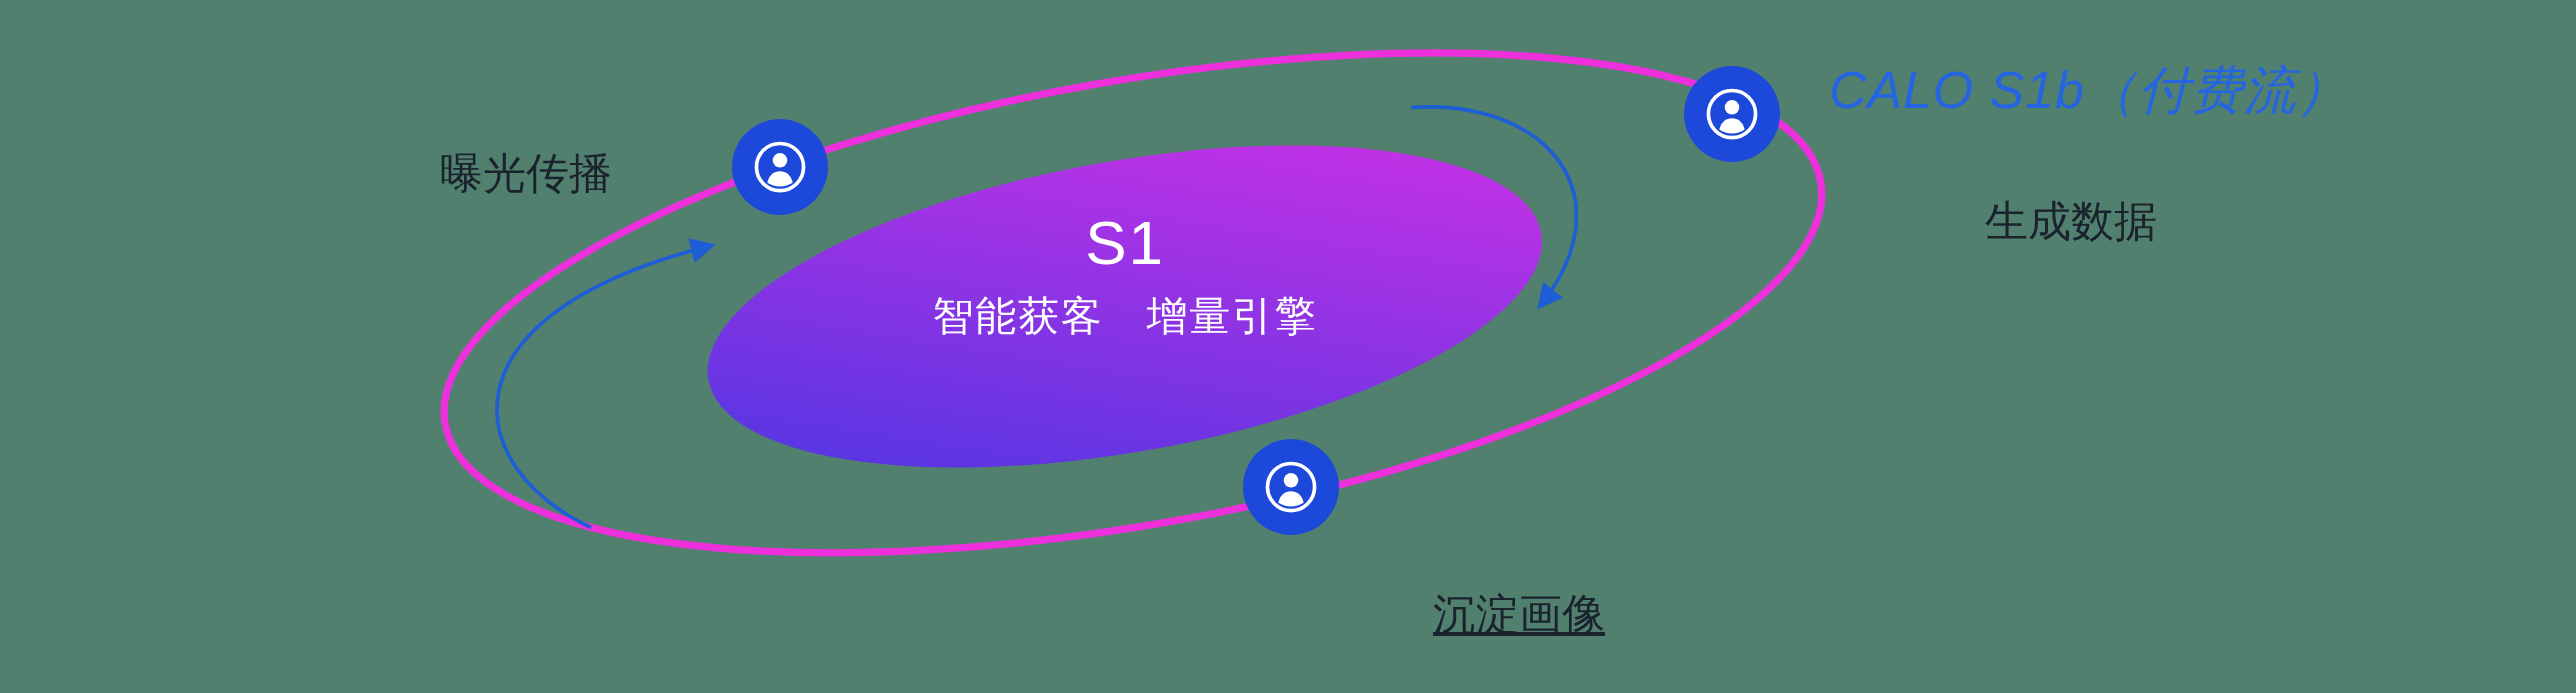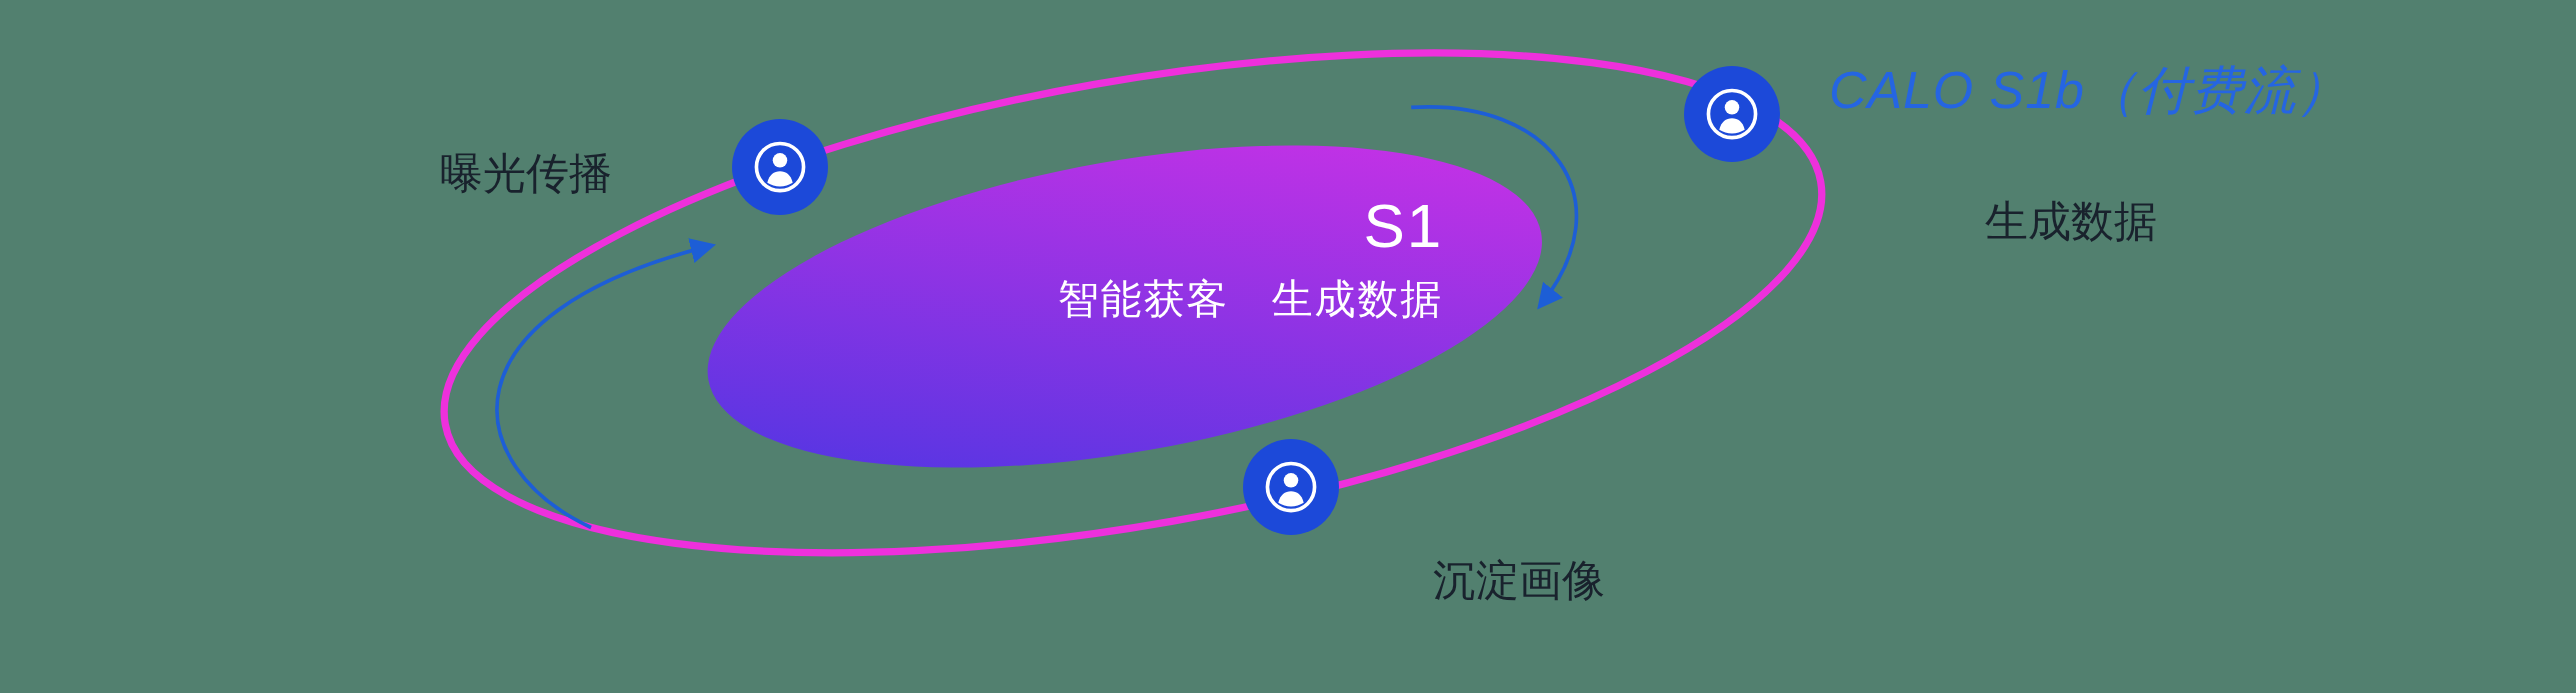--- a/index.html
+++ b/index.html
@@ -57,23 +57,23 @@
   .label-sub {
     position: absolute;
     font-size: 43px;
     font-weight: 500;
     color: var(--dark-text, #19222d);
     white-space: nowrap;
   }
 
   .core-text {
     position: absolute;
-    left: 807px; top: 190px;
+    left: 807px; top: 207px;
     width: 636px;
-    text-align: right;
+    text-align: center;
     color: var(--core-text, #ffffff);
   }
   .core-title {
     font-size: 62px;
     font-weight: 500;
     letter-spacing: 1.8px;
   }
   .core-subtitle {
     font-size: 41px;
     font-weight: 400;
@@ -125,24 +125,24 @@
   <div class="node" style="left:1243px; top:439px;">
     <svg class="person" viewBox="0 0 48 48">
       <circle cx="24" cy="24" r="19.5" fill="none" stroke="#ffffff" stroke-width="3"></circle>
       <circle cx="24" cy="18.5" r="6" fill="#ffffff"></circle>
       <path d="M13.5 37 C15 30.5 19 27.5 24 27.5 C29 27.5 33 30.5 34.5 37 A19.5 19.5 0 0 1 13.5 37 Z" fill="#ffffff"></path>
     </svg>
   </div>
 
   <div class="core-text">
     <div class="core-title">S1</div>
-    <div class="core-subtitle">智能获客　生成数据</div>
+    <div class="core-subtitle">智能获客　增量引擎</div>
   </div>
 
   <div class="label-sub" style="left:440px; top:145px;">曝光传播</div>
 
   <div class="label-title" style="left:1829px; top:56px;font-style:italic;">CALO S1b（付费流）</div>
   <div class="label-sub" style="left:1957px; top:193px;margin-left:28px;">生成数据</div>
 
-  <div class="label-sub" style="left:1433px; top:552px;">沉淀画像</div>
+  <div class="label-sub" style="left:1433px; top:586px;text-decoration:underline;">沉淀画像</div>
 
 </div>
 
 
 </body></html>

